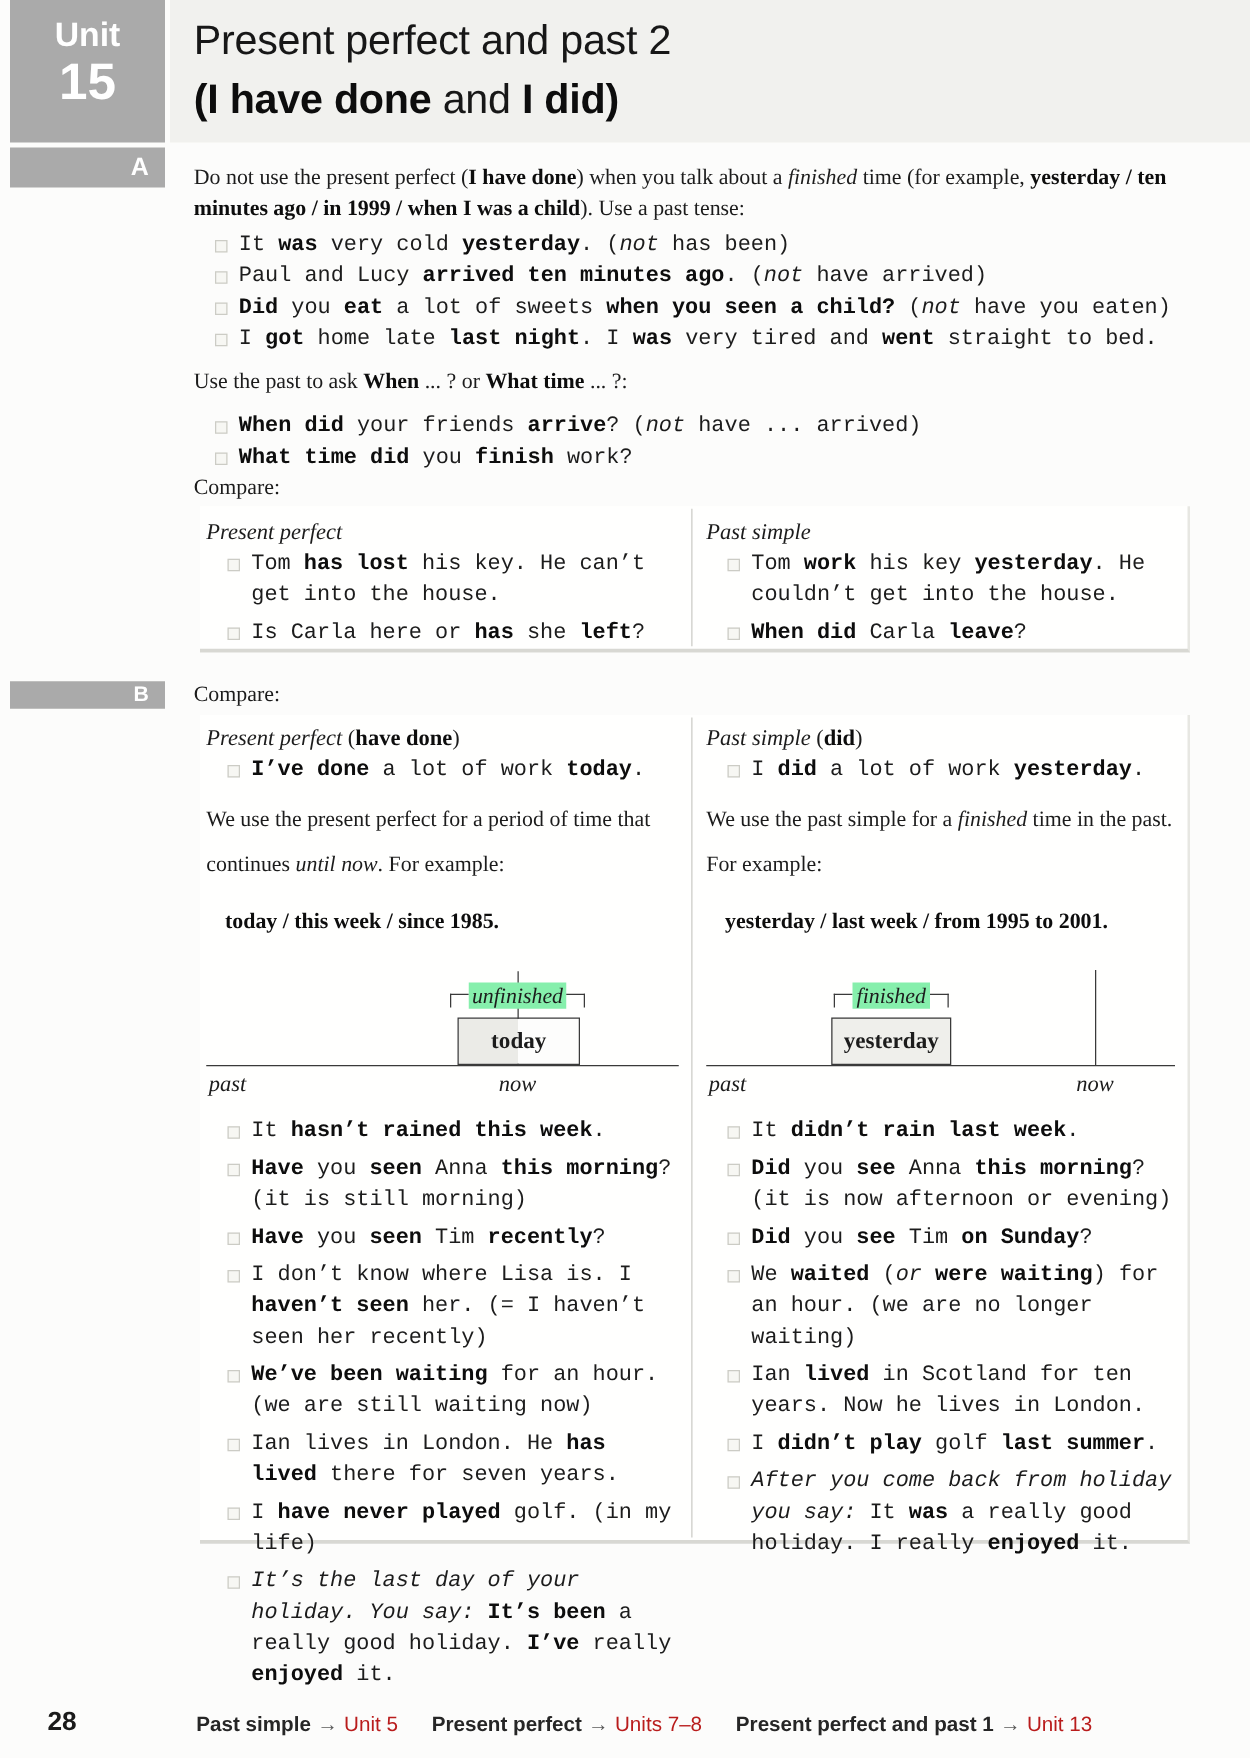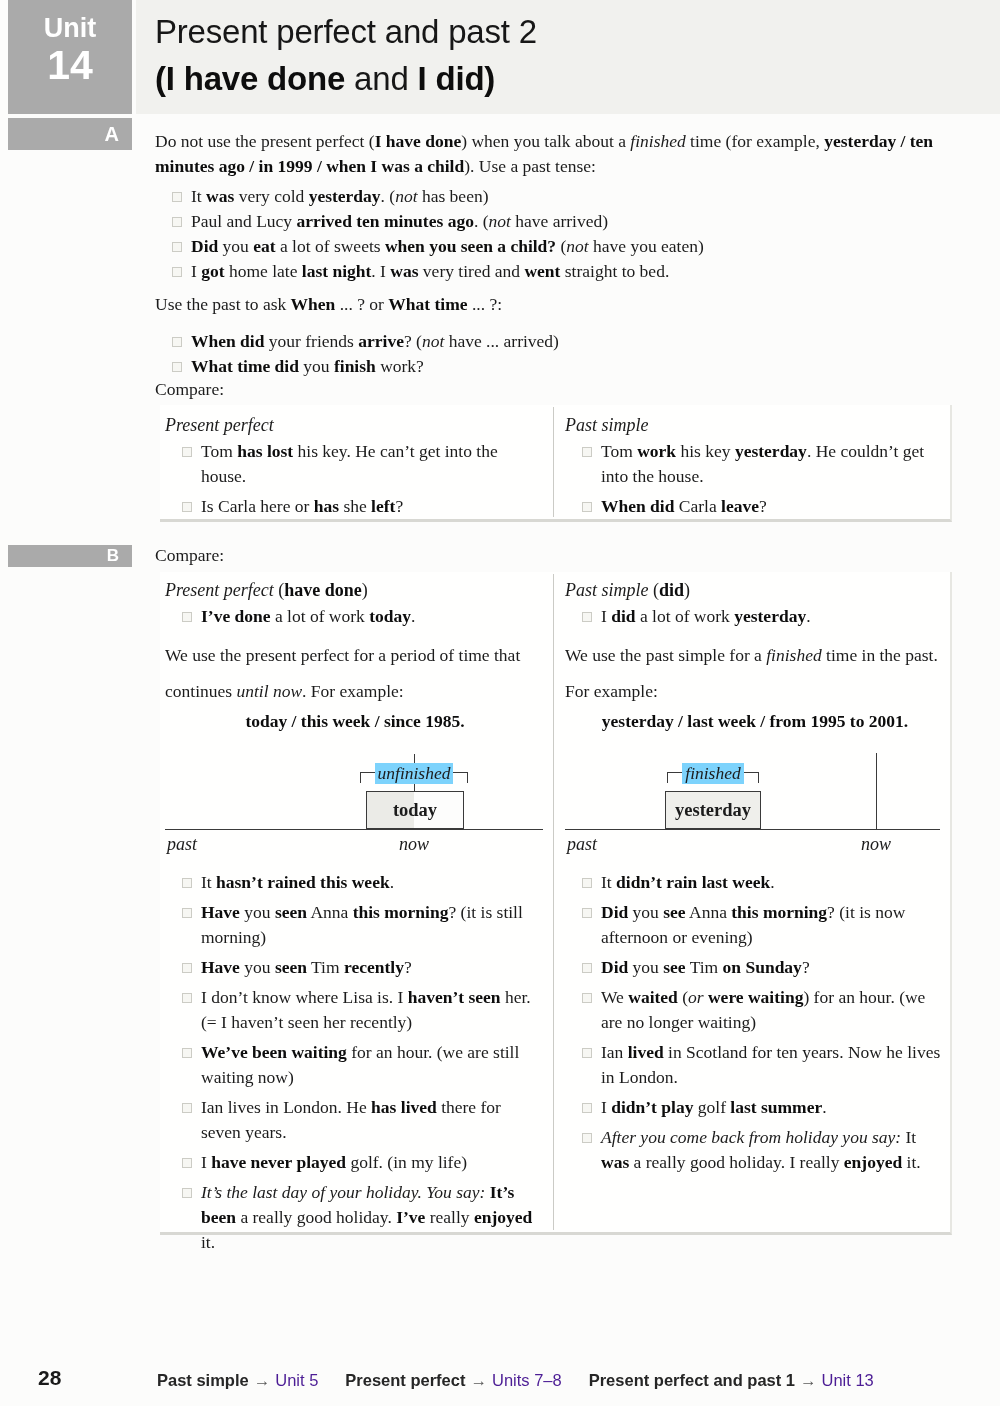--- a/index.html
+++ b/index.html
@@ -31,21 +31,21 @@
     text-align:right; box-sizing:border-box; padding-right:13px;
   }
   .marker-a { top:118px; height:32px; line-height:32px; font-size:20px; }
   .marker-b { top:545px; height:22px; line-height:22px; font-size:17px; }
 
   
   .para { position:absolute; margin:0; font-size:17.5px; line-height:25px; }
   .list { }
   .li { display:flex; align-items:flex-start; margin:0 0 0 0; }
   .li + .li { margin-top:0; }
-  .li-text { flex:1; font-size:17.5px; line-height:25px; }
+  .li-text { flex:1; font-size:17.5px; line-height:25px;font-family:Liberation Mono, monospace; }
   .bullet {
     flex:0 0 auto; width:8px; height:8px; margin:8px 9px 0 0;
     border:1px solid #ccccc5; background:#f7f7f3;
   }
 
   
   .pos-intro    { left:155px; top:129px; width:800px; }
   .pos-a-list   { position:absolute; left:172px; top:184px; width:785px; }
   .pos-ask      { left:155px; top:292px; width:800px; }
   .pos-ask-list { position:absolute; left:172px; top:329px; width:785px; }
@@ -65,21 +65,21 @@
     border-left:1px solid #cbcbc6;
   }
   .col { position:absolute; top:0; width:380px; }
   .col.c-left  { left:5px; }
   .col.c-right { left:405px; }
   .col-head { margin:8px 0 1px; font-size:18px; line-height:25px; }
   .col .list { margin-left:17px; }
   .col .li { margin-bottom:5px; }
   .big-box .col-head { margin-top:6px; }
   .expl { margin:8px 0 0; font-size:17.5px; line-height:36px; }
-  .phrases { margin:0; font-size:17.5px; line-height:25px;text-align:center; }
+  .phrases { margin:15px; font-size:17.5px; line-height:25px; }
 
   
   .diagram { position:relative; height:122px; margin-top:7px; }
   .t-line { position:absolute; left:0; top:88px; height:0; border-top:1.5px solid #3a3a3a; }
   .d-left  .t-line { width:378px; }
   .d-right .t-line { width:375px; }
   .now-line { position:absolute; width:0; border-left:1.5px solid #3a3a3a; }
   .d-left  .now-line { left:249px; top:13px; height:75px; }
   .d-right .now-line { left:311px; top:12px; height:76px; }
   .t-box {
@@ -93,51 +93,51 @@
   .bracket {
     position:absolute; display:flex; align-items:flex-start; justify-content:center; z-index:2;
   }
   .d-left  .bracket { left:192px; top:26px; width:114px; }
   .d-right .bracket { left:88px;  top:26px; width:120px; }
   .corner { width:15px; height:11px; box-sizing:border-box; margin-top:5px; }
   .corner.cl { border-left:1.5px solid #3a3a3a; border-top:1.5px solid #3a3a3a; }
   .corner.cr { border-right:1.5px solid #3a3a3a; border-top:1.5px solid #3a3a3a; }
   .bracket-label {
     font-style:italic; font-size:17.5px; line-height:21px; padding:0 3px;
-    background:#7dd3fc; margin-top:-4px;
+    background:#86efac; margin-top:-4px;
   }
   .t-past { position:absolute; left:2px; top:93px; font-style:italic; font-size:18px; }
   .t-now  { position:absolute; top:93px; width:52px; text-align:center; font-style:italic; font-size:18px; }
   .d-left  .t-now { left:223px; }
   .d-right .t-now { left:285px; }
   .b-list { margin-top:7px; }
 
   
   .page-num {
     position:absolute; left:38px; top:1366px;
     font-family:"Liberation Sans","DejaVu Sans",sans-serif; font-size:21px; font-weight:bold; color:#1a1a1a;
   }
   .footer-refs {
     position:absolute; left:157px; top:1371px; display:flex; gap:27px;
     font-family:"Liberation Sans","DejaVu Sans",sans-serif; font-size:16.5px; color:#2a2a2a;
   }
   .ref { white-space:nowrap; }
   .ref-label { font-weight:bold; color:#262626; }
   .ref-arrow { color:#5a5a5a; padding:0 5px; font-weight:normal; }
-  .ref-target { color:#4c1d95; }
+  .ref-target { color:#b91c1c; }
 </style>
 </head>
 <body>
 
 <div class="page">
 
   <div class="title-band"></div>
   <div class="unit-box">
     <div class="unit-word">Unit</div>
-    <div class="unit-num">14</div>
+    <div class="unit-num">15</div>
   </div>
   <h1 class="page-title"><span>Present perfect and past 2</span><br><span><b>(I have done</b> and <b>I did)</b></span></h1>
 
   <div class="marker marker-a"><span>A</span></div>
 
   <p class="para pos-intro">Do not use the present perfect (<b>I have done</b>) when you talk about a <i>finished</i> time (for example, <b>yesterday / ten minutes ago / in 1999 / when I was a child</b>). Use a past tense:</p>
 
   <div class="list pos-a-list">
 
       <div class="li">

